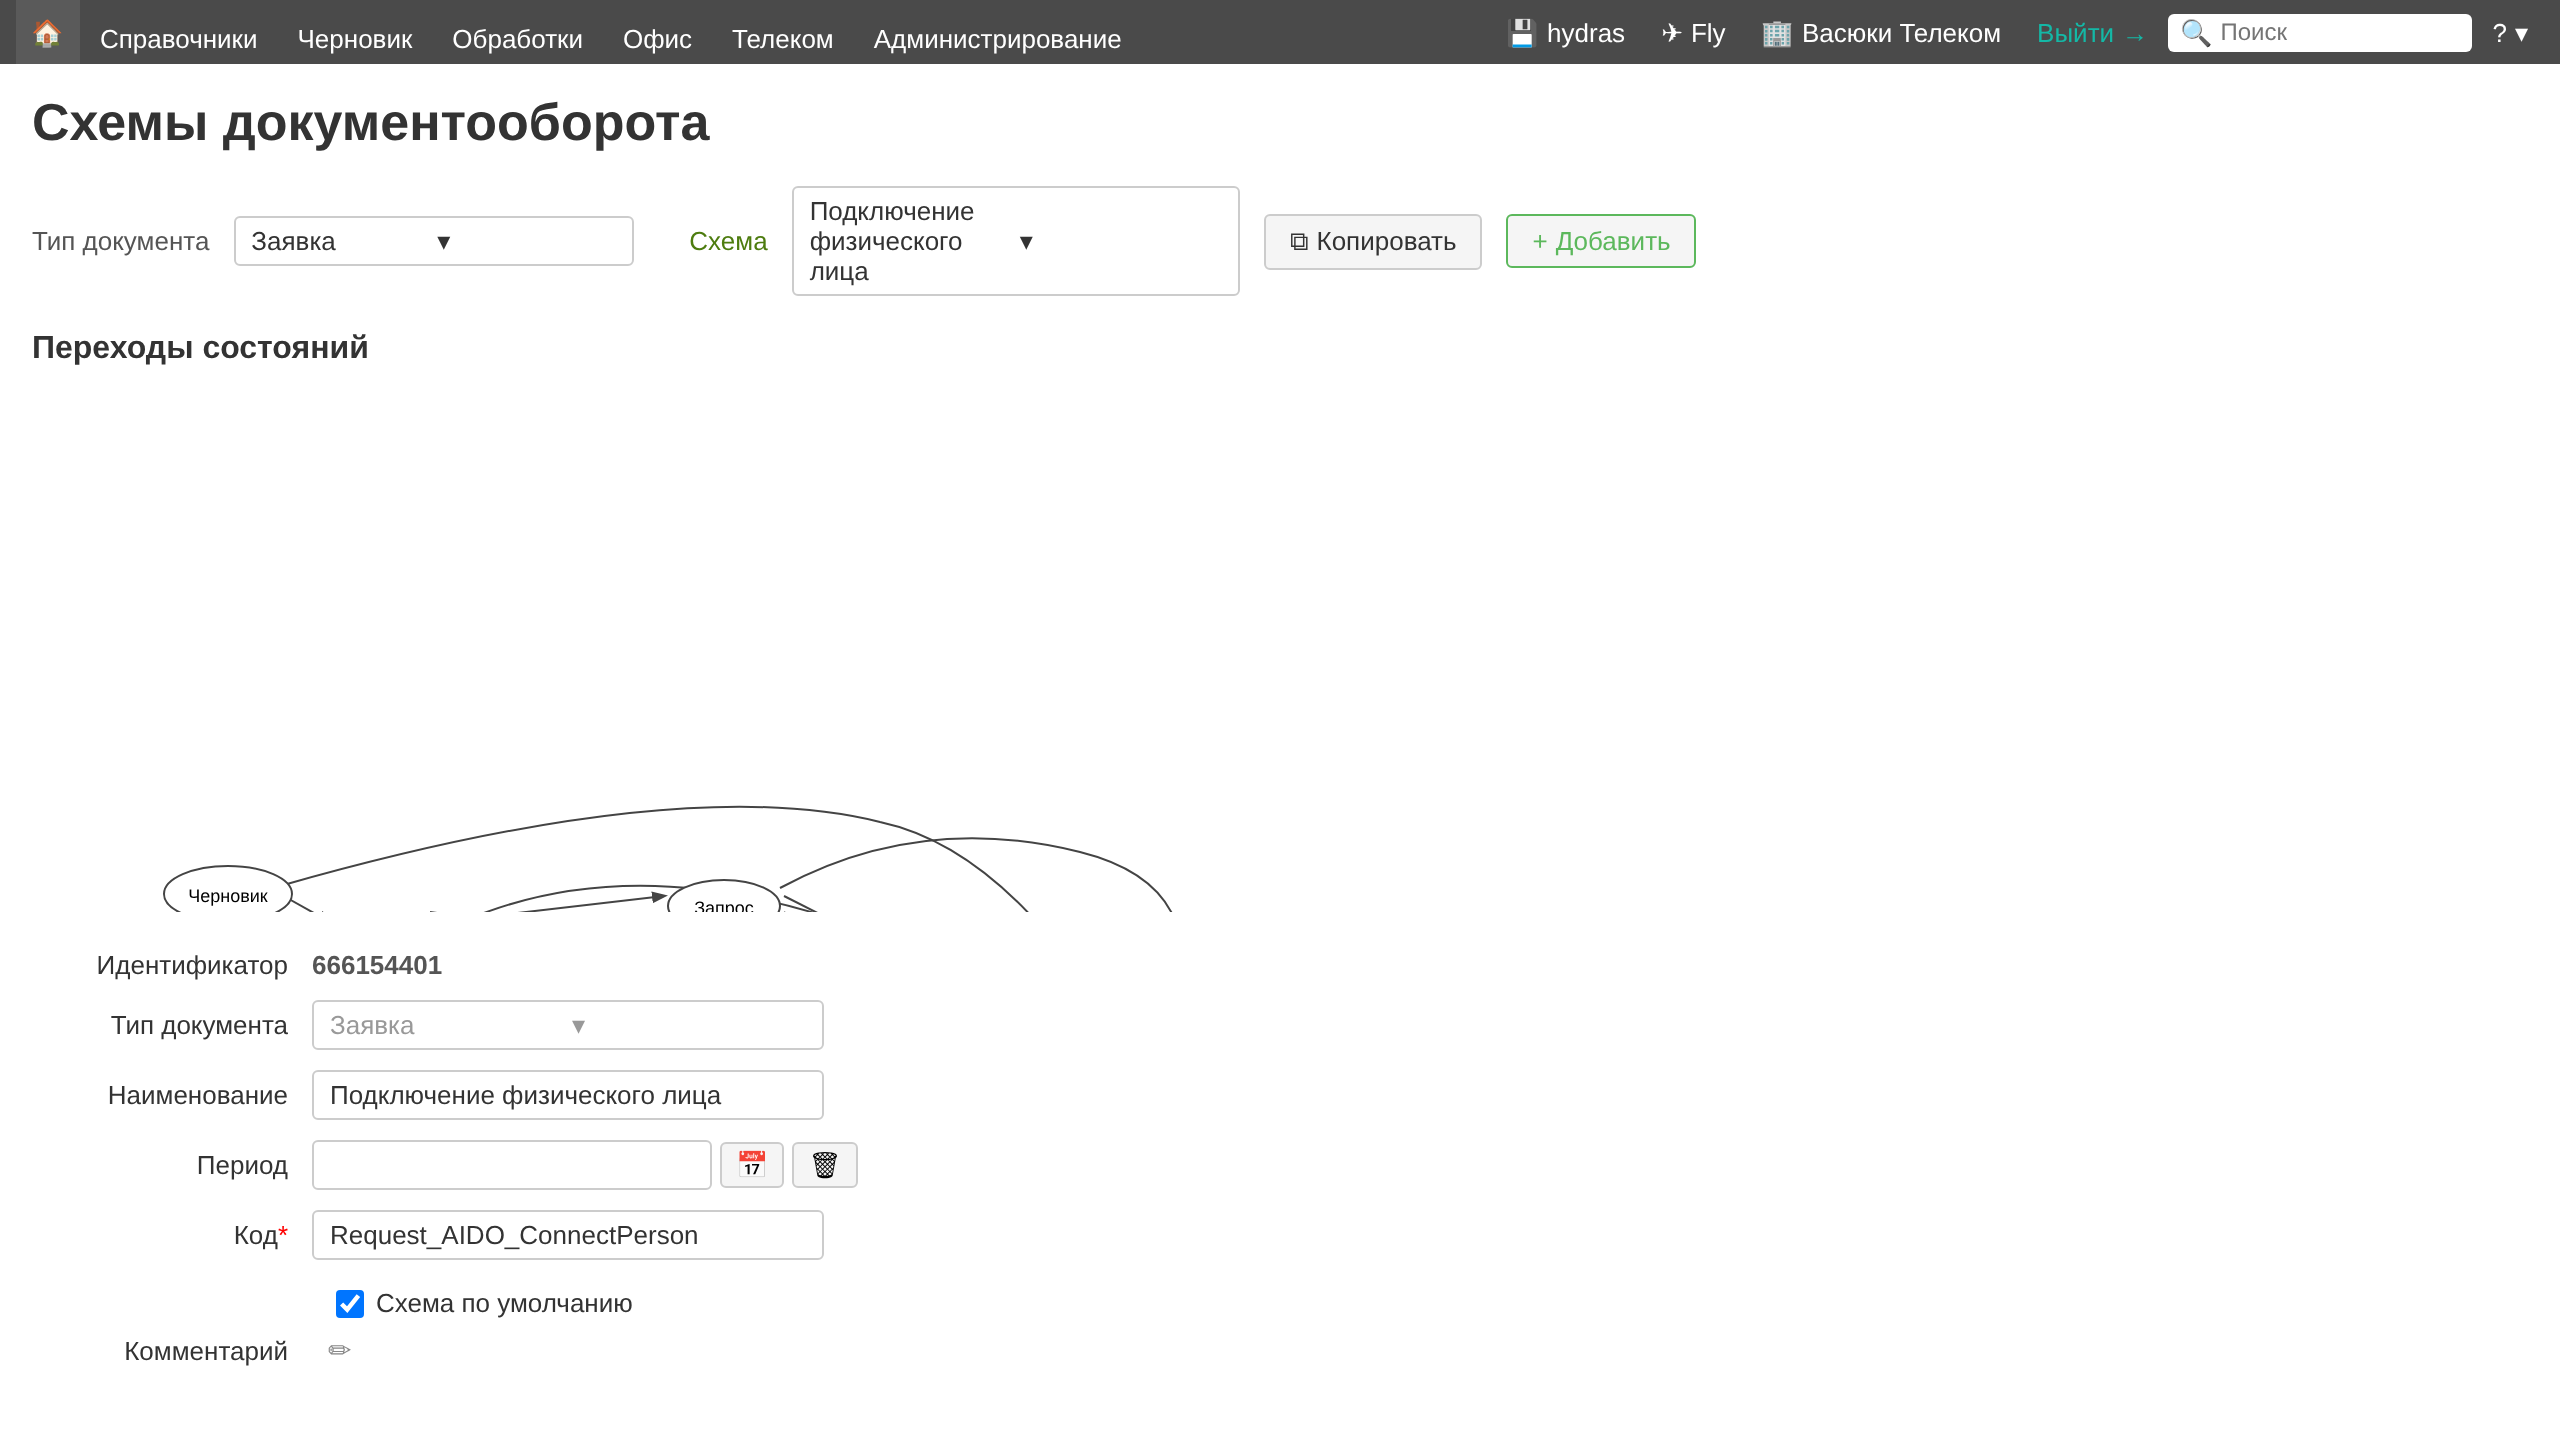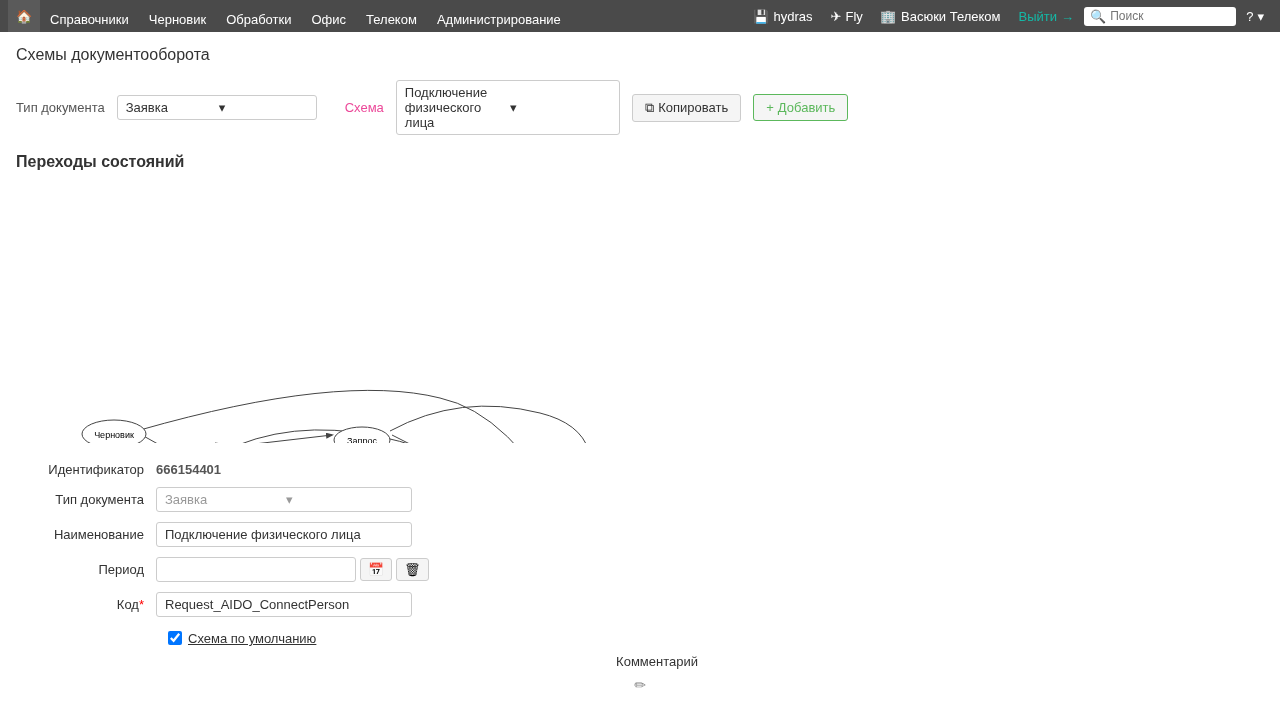--- a/index.html
+++ b/index.html
@@ -29,32 +29,32 @@
     .navbar .nav-search {
       display: flex; align-items: center; background: #fff; border-radius: 3px;
       padding: 2px 6px; gap: 4px;
     }
     .navbar .nav-search input {
       border: none; outline: none; font-size: 12px; width: 120px; color: #b91c1c;
     }
     .navbar .nav-help { display: flex; align-items: center; gap: 4px; padding: 0 8px; cursor: pointer; color: #fff; }
 
     
-    .page-title { font-size: 16px; font-weight: normal; padding: 14px 16px 10px; }
+    .page-title { font-size: 26px; font-weight: bold; padding: 14px 16px 10px; }
 
     .toolbar-row {
       display: flex; align-items: center; gap: 12px; padding: 6px 16px 10px;
     }
     .toolbar-label { color: #555; font-size: 13px; }
     .toolbar-select {
       display: flex; align-items: center; border: 1px solid #ccc; border-radius: 3px;
       padding: 4px 8px; background: #fff; cursor: pointer; gap: 4px; min-width: 200px;
     }
     .toolbar-select span { flex: 1; font-size: 13px; }
-    .schema-label { color: #ec4899; font-size: 13px; margin-left: 16px; }
+    .schema-label { color: #4d7c0f; font-size: 13px; margin-left: 16px; }
     .schema-select {
       display: flex; align-items: center; border: 1px solid #ccc; border-radius: 3px;
       padding: 4px 8px; background: #fff; cursor: pointer; gap: 4px; min-width: 220px;
     }
     .schema-select span { flex: 1; font-size: 13px; }
     .btn-copy {
       display: flex; align-items: center; gap: 4px; padding: 5px 12px;
       border: 1px solid #ccc; border-radius: 3px; background: #f5f5f5; cursor: pointer;
       font-size: 13px; color: #333;
     }
@@ -89,23 +89,23 @@
       display: flex; align-items: center; border: 1px solid #ccc; border-radius: 3px;
       padding: 4px 8px; background: #fff; width: 256px; cursor: pointer; gap: 4px;
     }
     .form-select span { flex: 1; font-size: 13px; color: #999; }
     .period-row { display: flex; align-items: center; gap: 4px; }
     .period-input { width: 200px; }
     .icon-btn {
       border: 1px solid #ccc; border-radius: 3px; background: #f5f5f5;
       padding: 3px 7px; cursor: pointer; font-size: 13px;
     }
-    .checkbox-row { display: flex; align-items: flex-start; gap: 6px; padding: 4px 0 4px 152px; text-decoration: underline; }
+    .checkbox-row { display: flex; align-items: center; gap: 6px; padding: 4px 0 4px 152px; }
     .checkbox-row input[type=checkbox] { width: 14px; height: 14px; }
-    .comment-row { display: flex; align-items: center; gap: 8px; padding: 4px 0 4px 0; flex-direction: column; }
+    .comment-row { display: flex; align-items: center; gap: 8px; padding: 4px 0 4px 0; }
     .comment-label { width: 140px; text-align: right; padding-right: 12px; color: #333; }
     .pencil-icon { cursor: pointer; color: #888; font-size: 14px; }
 
     svg text { font-family: Arial, sans-serif; font-size: 9px; }
     ellipse { fill: #fff; stroke: #444; stroke-width: 1; }
     line, path { stroke: #444; stroke-width: 1; fill: none; }
     marker path { fill: #444; stroke: none; }
   </style>
 </head>
 <body>

